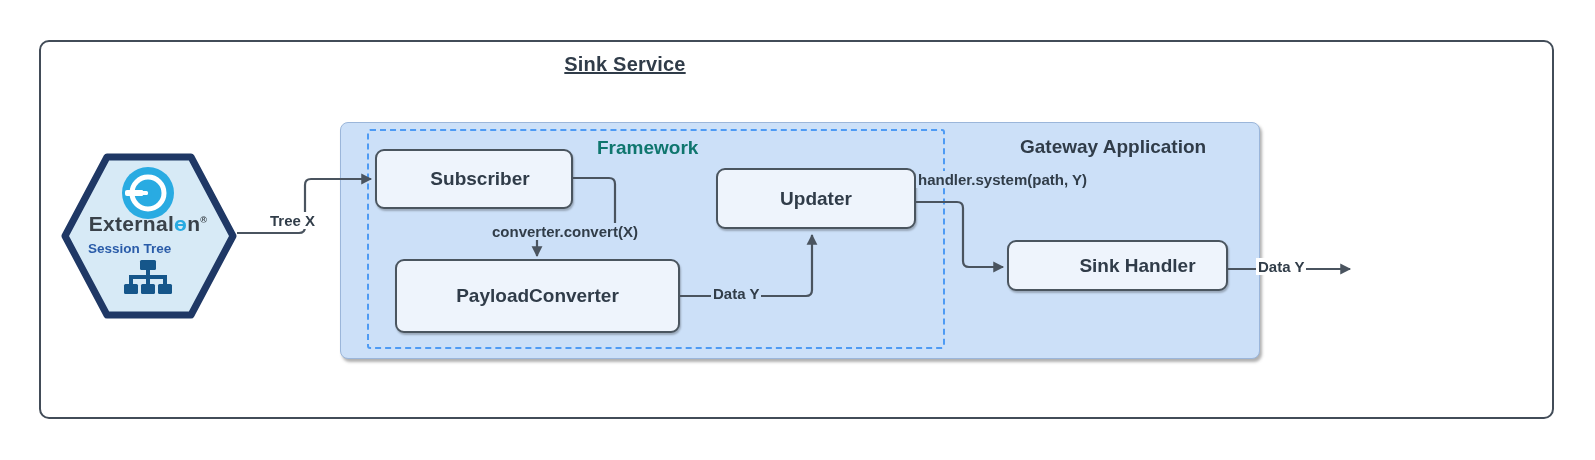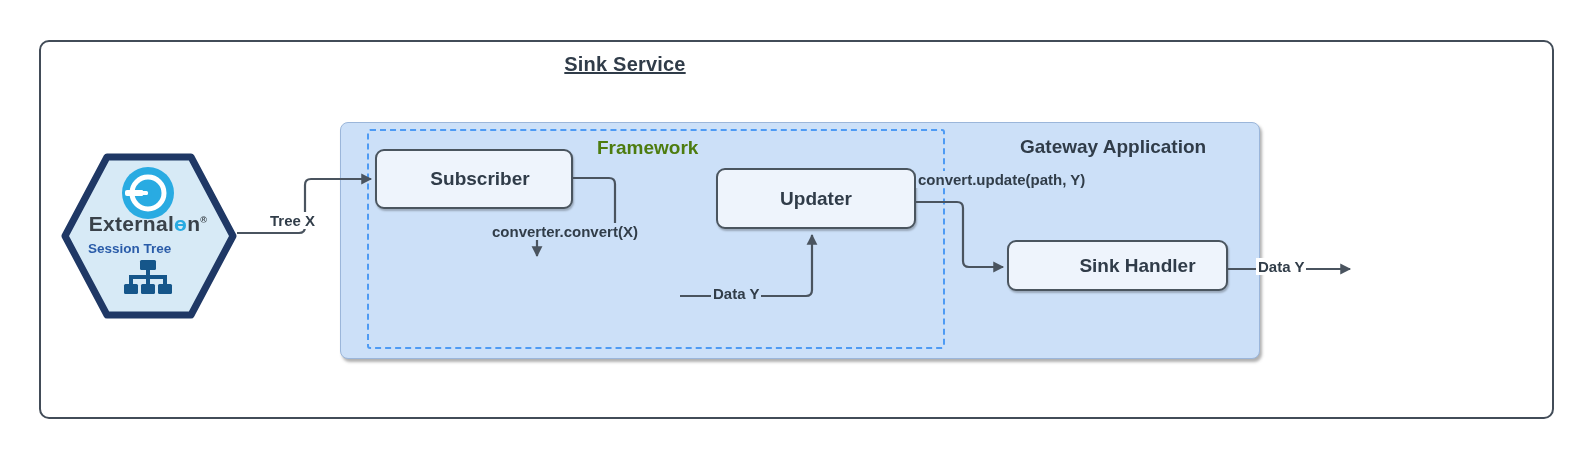--- a/index.html
+++ b/index.html
@@ -15,21 +15,21 @@
 
   .gateway { position:absolute; left:340px; top:122px; width:920px; height:237px;
              background:#cce0f8; border:1px solid #9bb6da; border-radius:8px;
              box-shadow:2px 3px 3px rgba(80,80,80,.45); z-index:1; }
   .gateway-label { position:absolute; left:1020px; top:136px; font-size:19px; font-weight:bold;
                    color:#303c49; z-index:2; }
 
   .framework { position:absolute; left:367px; top:129px; width:578px; height:220px;
                border:2px dashed #4e9bf4; border-radius:3px; z-index:2; }
   .framework-label { position:absolute; left:597px; top:137px; font-size:19px; font-weight:bold;
-                     color:#4d7c0f; z-index:2; }
+                     color:#0f766e; z-index:2; }
 
   .node { position:absolute; display:flex; align-items:center; justify-content:center;
           background:#eef4fc; border:2px solid #4a555f; border-radius:9px;
           font-size:19px; font-weight:bold; color:#303c49;
           box-shadow:1px 2px 2px rgba(0,0,0,.25); z-index:3; }
   .node-subscriber { left:375px; top:149px; width:198px; height:60px;padding-left:12px; }
   .node-updater    { left:716px; top:168px; width:200px; height:61px; }
   .node-payload    { left:395px; top:259px; width:285px; height:74px; }
   .node-sink       { left:1007px; top:240px; width:221px; height:51px;padding-left:40px; }
   .node-external   { left:1354px; top:223px; width:161px; height:76px;
@@ -93,20 +93,23 @@
 
   <div class="framework"></div>
   <div class="framework-label">Framework</div>
 
   <div class="node node-subscriber">
     <span>Subscriber</span>
   </div>
   <div class="node node-updater">
     <span>Updater</span>
   </div>
+  <div class="node node-payload">
+    <span>PayloadConverter</span>
+  </div>
   <div class="node node-sink">
     <span>Sink Handler</span>
   </div>
 
   <svg class="connectors" viewBox="0 0 1595 460">
     <defs>
       <marker id="ah" viewBox="0 0 12 12" refX="10" refY="6" markerWidth="13" markerHeight="13" orient="auto" markerUnits="userSpaceOnUse">
         <path d="M1,1 L11,6 L1,11 Z" fill="#4a545f"></path>
       </marker>
     </defs>
@@ -115,16 +118,16 @@
       <path d="M573,178 H609 Q615,178 615,184 V228 H537 V256" marker-end="url(#ah)"></path>
       <path d="M680,296 H806 Q812,296 812,290 V235" marker-end="url(#ah)"></path>
       <path d="M915,202 H957 Q963,202 963,208 V261 Q963,267 969,267 H1003" marker-end="url(#ah)"></path>
       <path d="M1227,269 H1350" marker-end="url(#ah)"></path>
     </g>
   </svg>
 
   <div class="edge-label bg-white" style="left:268px; top:212px;">Tree X</div>
   <div class="edge-label bg-blue" style="left:490px; top:223px;">converter.convert(X)</div>
   <div class="edge-label bg-blue" style="left:711px; top:285px;">Data Y</div>
-  <div class="edge-label bg-blue" style="left:916px; top:171px;">convert.update(path, Y)</div>
+  <div class="edge-label bg-blue" style="left:916px; top:171px;">handler.system(path, Y)</div>
   <div class="edge-label bg-white" style="left:1256px; top:258px;">Data Y</div>
 
 </div>
 
 </body></html>

